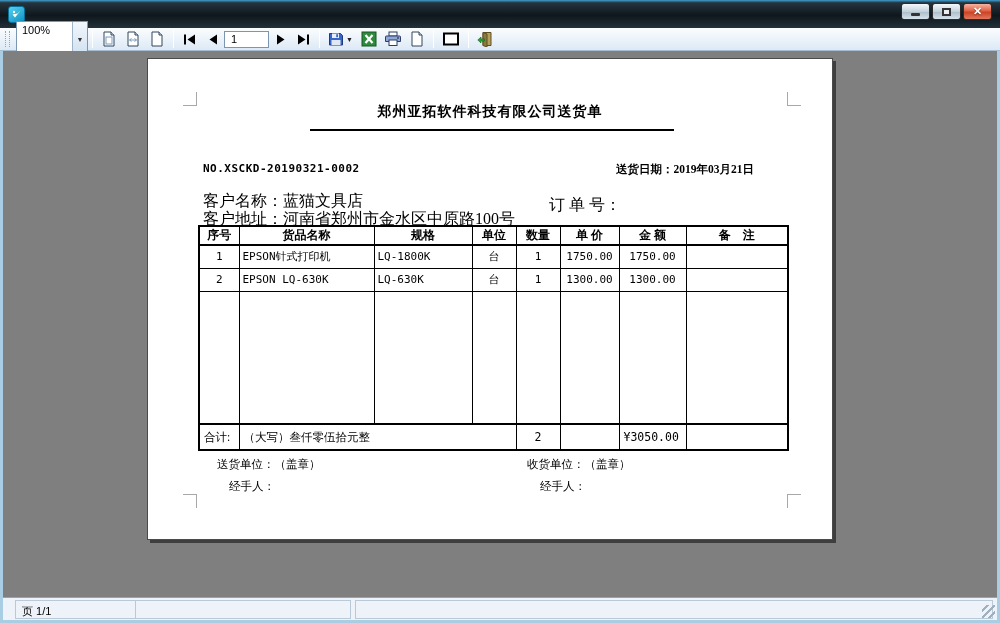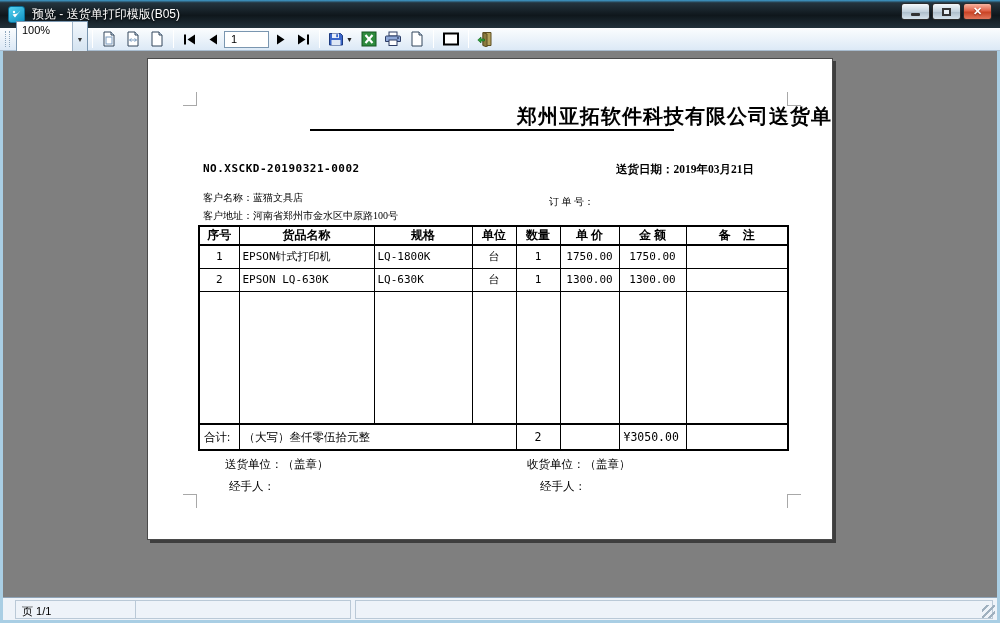--- a/index.html
+++ b/index.html
@@ -47,46 +47,46 @@
   .page { position:absolute; left:144px; top:7px; width:686px; height:482px; background:#ffffff;
           border:1px solid #4a4a4a; box-shadow:3px 3px 0 #3e3e3e;
           font-family:"Liberation Serif","DejaVu Serif",serif; color:#000; }
 
   .mark { position:absolute; width:14px; height:14px; }
   .mark.tl { left:35px;  top:33px;  border-right:1px solid #a8a8a8; border-bottom:1px solid #a8a8a8; }
   .mark.tr { left:639px; top:33px;  border-left:1px solid #a8a8a8;  border-bottom:1px solid #a8a8a8; }
   .mark.bl { left:35px;  top:435px; border-right:1px solid #a8a8a8; border-top:1px solid #a8a8a8; }
   .mark.br { left:639px; top:435px; border-left:1px solid #a8a8a8;  border-top:1px solid #a8a8a8; }
 
-  .doc-title { position:absolute; top:44px; left:0; width:100%; text-align:right;
-               font-size:20px; font-weight:bold; letter-spacing:1px; }
+  .doc-title { position:absolute; top:44px; left:0; width:100%; text-align:center;
+               font-size:14px; font-weight:bold; letter-spacing:1px; }
   .doc-underline { position:absolute; top:70px; left:162px; width:364px; height:2px; background:#000; }
   .doc-address { position:absolute; top:79px; left:0; width:100%; text-align:center; font-size:11px; }
   .doc-no   { position:absolute; top:103px; left:55px; font-size:11px; font-weight:bold;
               font-family:"DejaVu Sans Mono",monospace; letter-spacing:0.5px; }
   .doc-date { position:absolute; top:103px; right:78px; font-size:11.5px; font-weight:bold; }
-  .info { position:absolute; font-size:10px; }
+  .info { position:absolute; font-size:16px; }
   .i-cname   { top:132px; left:55px; }
   .i-contact { top:132px; left:401px; }
   .i-caddr   { top:150px; left:55px; }
   .i-order   { top:136px; left:401px; }
 
   
   table.goods { position:absolute; top:166px; left:50px; border-collapse:collapse; table-layout:fixed; }
   table.goods td, table.goods th { border:1px solid #000; overflow:hidden; white-space:pre; }
   table.goods { border:2px solid #000; }
   tr.hdr th { height:18px; font-size:12px; font-weight:bold; border-bottom:2px solid #000; padding:0; }
   tr.drow td { height:23px; font-size:11px; font-family:"DejaVu Sans Mono",monospace; padding:0 3px; vertical-align:middle; }
   tr.filler td { height:133px; }
   tr.trow td { height:26px; font-size:11.5px; border-top:2px solid #000; vertical-align:middle; padding:0 4px; }
   .ta-c { text-align:center; } .ta-l { text-align:left; }
   .mono { font-family:"DejaVu Sans Mono",monospace; }
 
   .foot { position:absolute; font-size:11.5px; }
-  .f-sender   { top:398px; left:69px;margin-left:8px; }
+  .f-sender   { top:398px; left:69px; }
   .f-receiver { top:398px; left:379px; }
   .f-hl       { top:420px; left:81px; }
   .f-hr       { top:420px; left:392px; }
 
   
   .statusbar { position:absolute; left:0; top:597px; width:994px; height:23px; background:#eef3f9;
                border-top:1px solid #8fa4b8; font-size:11px; color:#000; }
   .sb-panel { position:absolute; top:2px; height:19px; border:1px solid #bac9d7; background:#eef3f9; padding:3px 0 0 6px; }
   .sb-1 { left:2px;   width:126px;margin-left:10px; }
   .sb-2 { left:132px; width:216px; }
@@ -102,21 +102,20 @@
 
 <div class="window">
 
   <div class="titlebar">
     <span class="app-icon">
       <svg width="11" height="11" viewBox="0 0 11 11">
           <path d="M1.5 5.5 L4 8.5 L9.5 1.5 L6.5 4.5 Z" fill="#fff"></path>
           <circle cx="3" cy="3" r="1.2" fill="#fff"></circle>
         </svg>
     </span>
-    <span class="title-text">预览 - 送货单打印模版(B05)</span>
     <div class="win-controls">
       <div class="win-btn">
           <div class="glyph-min"></div>
         </div>
       <div class="win-btn">
           <div class="glyph-max"></div>
         </div>
       <div class="win-btn close">
           <span class="glyph-close">✕</span>
         </div>

